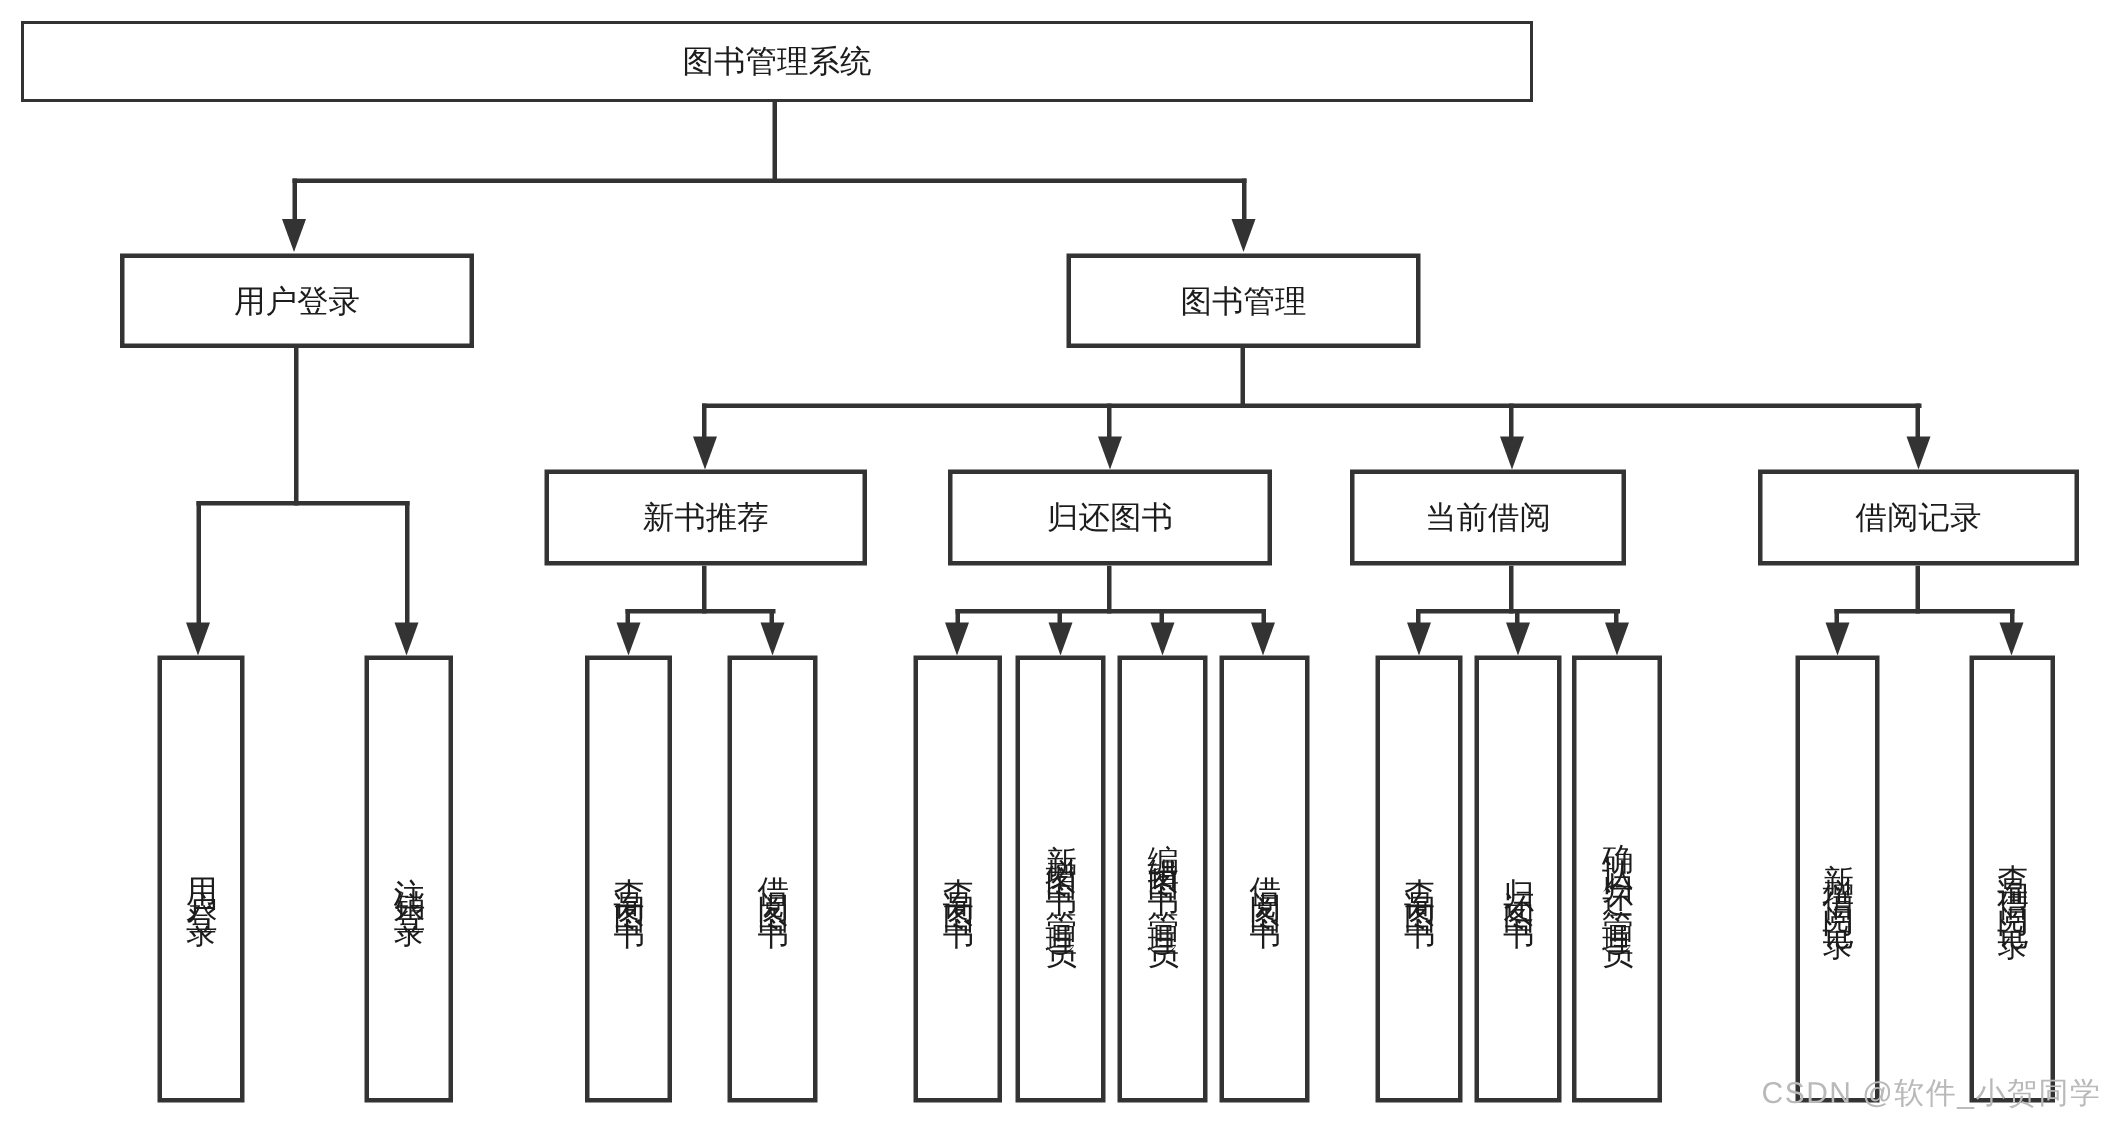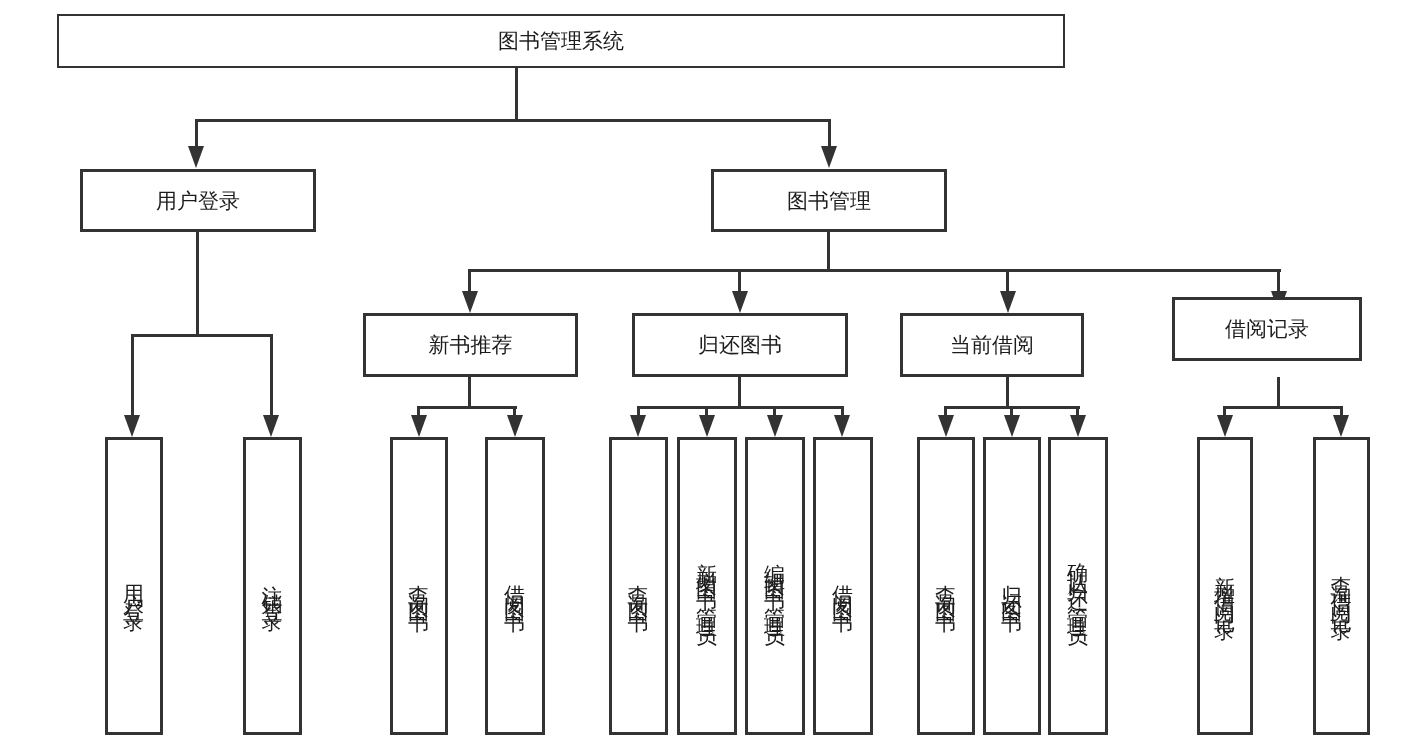--- a/index.html
+++ b/index.html
@@ -13,21 +13,21 @@
   .box{
     position:absolute;
     box-sizing:border-box;
     border:3px solid #333333;
     background:#ffffff;
     display:flex;align-items:center;justify-content:center;
     color:#1c1c1c;
     font-size:21px;
     z-index:2;
   }
-  .root{border-width:2px;margin-left:43px;}
+  .root{border-width:2px;}
   .leaf span{
     writing-mode:vertical-rl;
     text-orientation:mixed;
     letter-spacing:9px;
     line-height:1;
     white-space:nowrap;
   }
   .hl{position:absolute;height:3px;background:#333333;z-index:1;}
   .vl{position:absolute;width:3px;background:#333333;z-index:1;}
   .ar{
@@ -63,21 +63,21 @@
 
   <div class="box" style="left:711px;top:169px;width:236px;height:63px">
     <span>图书管理</span>
   </div>
   <div class="box" style="left:632px;top:313px;width:216px;height:64px">
     <span>归还图书</span>
   </div>
   <div class="box" style="left:900px;top:313px;width:184px;height:64px">
     <span>当前借阅</span>
   </div>
-  <div class="box" style="left:1172px;top:297px;width:190px;height:64px">
+  <div class="box" style="left:1172px;top:313px;width:214px;height:64px">
     <span>借阅记录</span>
   </div>
 
   <div class="box leaf" style="left:105px;top:437px;width:58px;height:298px">
     <span>用户登录</span>
   </div>
   <div class="box leaf" style="left:243px;top:437px;width:59px;height:298px">
     <span>注销登录</span>
   </div>
 
@@ -170,14 +170,15 @@
   <i class="vl" style="left:1076px;top:406px;height:12px"></i>
   <i class="ar" style="left:1070px;top:415px"></i>
 
   <i class="vl" style="left:1277px;top:377px;height:32px"></i>
   <i class="hl" style="left:1223px;top:406px;width:120px"></i>
   <i class="vl" style="left:1223px;top:406px;height:12px"></i>
   <i class="ar" style="left:1217px;top:415px"></i>
   <i class="vl" style="left:1340px;top:406px;height:12px"></i>
   <i class="ar" style="left:1333px;top:415px"></i>
 
+  <div class="watermark">CSDN @软件_小贺同学</div>
 
 </div>
 
 </body></html>

